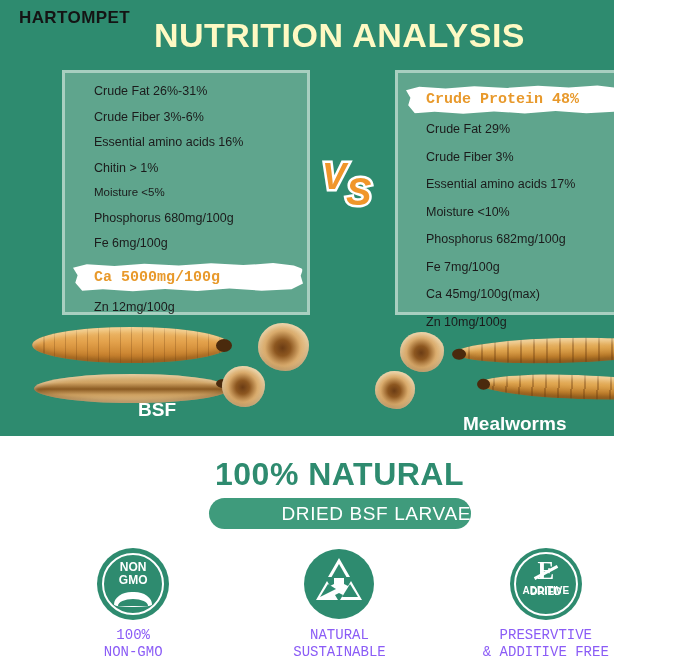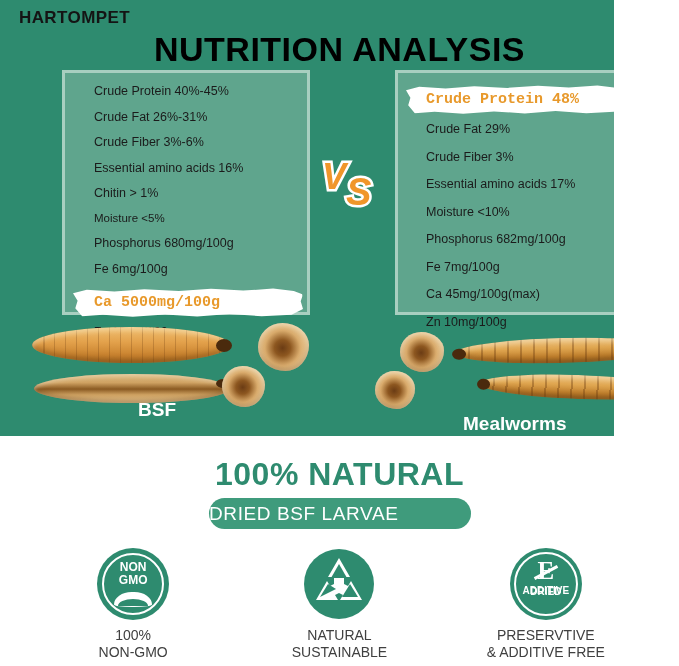--- a/index.html
+++ b/index.html
@@ -34,27 +34,27 @@
     position: absolute;
     left: 19px; top: 8px;
     font-size: 17px;
     font-weight: bold;
     letter-spacing: 0.4px;
     color: #141414;
     font-family: "Liberation Sans", sans-serif;
   }
   .title {
     position: absolute;
-    left: 0; top: 30px;
+    left: 0; top: 16px;
     width: 679px;
     text-align: center;
     font-size: 34px;
     font-weight: bold;
     letter-spacing: 0.5px;
-    color: #000000;
+    color: #fef9c3;
     font-family: "Liberation Sans", sans-serif;
   }
 
   
   .panel {
     position: absolute;
     top: 70px;
     height: 245px;
     background: #5fa58d;
     border: 3px solid #a8cfc0;
@@ -207,21 +207,21 @@
   }
   .pill {
     position: absolute;
     left: 209px; top: 62px;
     width: 262px; height: 31px;
     background: #3f9b7c;
     border-radius: 16px;
     color: #ffffff;
     font-size: 19px;
     letter-spacing: 0.6px;
-    text-align: left;
+    text-align: right;
     line-height: 31px;
     font-family: "Liberation Sans", sans-serif;
   }
 
   .badges {
     position: absolute;
     left: 0; top: 112px;
     width: 679px;
     display: flex;
     justify-content: space-around;
@@ -233,22 +233,22 @@
     display: flex;
     flex-direction: column;
     align-items: center;
   }
   .badge-art { width: 72px; height: 72px; position: relative; }
   .badge-caption {
     margin-top: 7px;
     text-align: center;
     font-size: 14px;
     line-height: 17px;
-    color: #404040;
-    font-family: Liberation Sans, sans-serif;
+    color: #8b5cf6;
+    font-family: Liberation Mono, monospace;
   }
 
   
   .seal-outer {
     position: absolute; inset: 0;
     border-radius: 50%;
     background: #2e8b6f;
   }
   .seal-ring {
     position: absolute; inset: 5px;
@@ -327,21 +327,20 @@
 
 <div id="page">
 
   <div class="green-section">
 
     <div class="brand">HARTOMPET</div>
     <div class="title">NUTRITION ANALYSIS</div>
 
     <div class="panel panel-left">
       <div class="nutri-list">
-        <div class="nutri-item">Crude Protein 40%-45%</div>
         <div class="nutri-item">Crude Fat 26%-31%</div>
         <div class="nutri-item">Crude Fiber 3%-6%</div>
         <div class="nutri-item">Essential amino acids 16%</div>
         <div class="nutri-item">Chitin  &gt; 1%</div>
         <div class="nutri-item small">Moisture &lt;5%</div>
         <div class="nutri-item">Phosphorus 680mg/100g</div>
         <div class="nutri-item">Fe 6mg/100g</div>
         <div class="nutri-item hl">
           <span class="brush"></span>
           <span>Ca 5000mg/100g</span>

